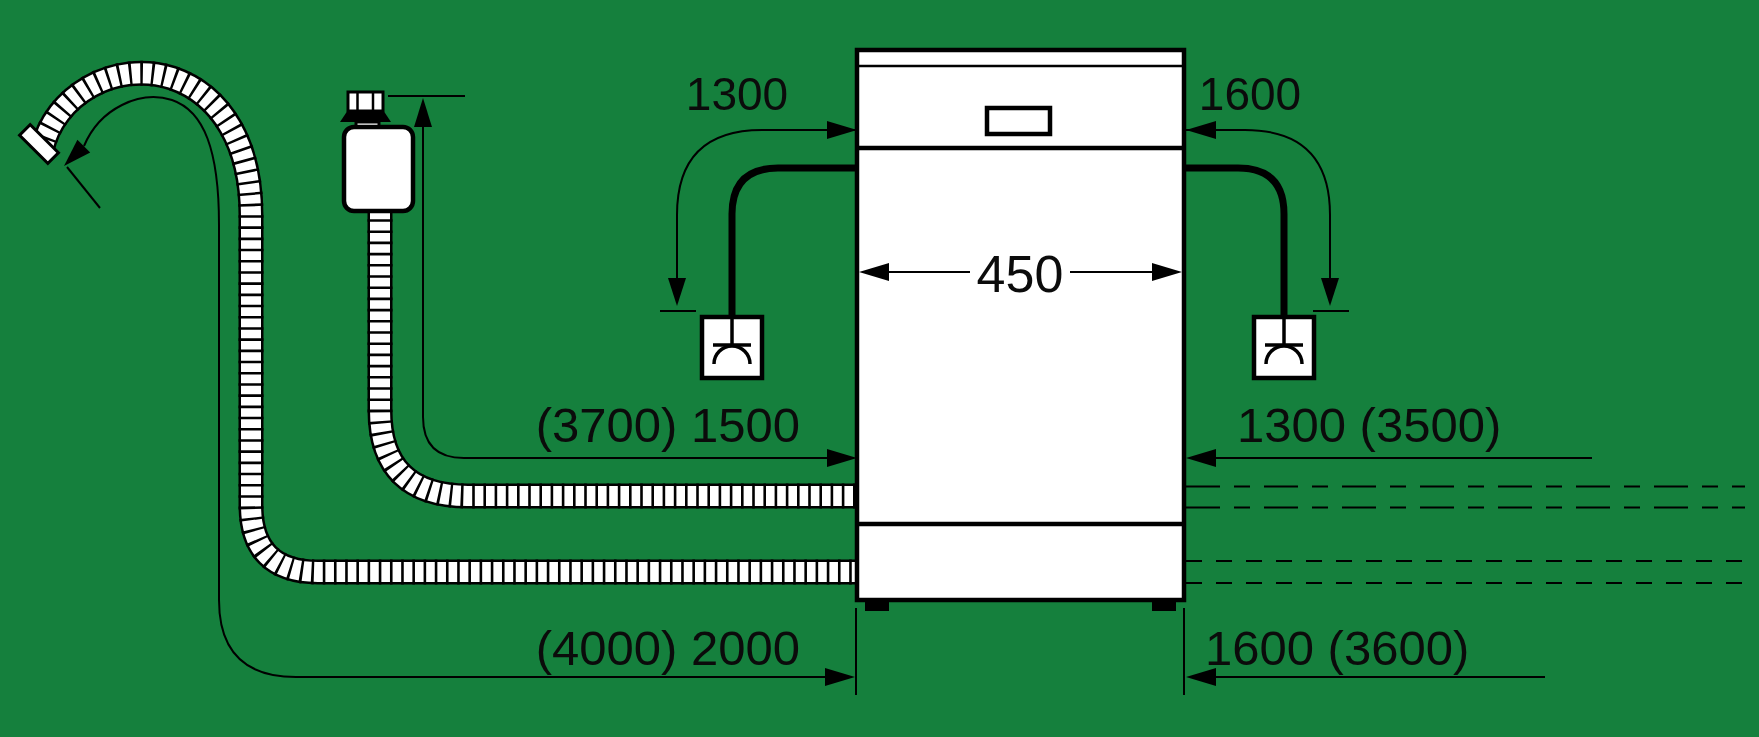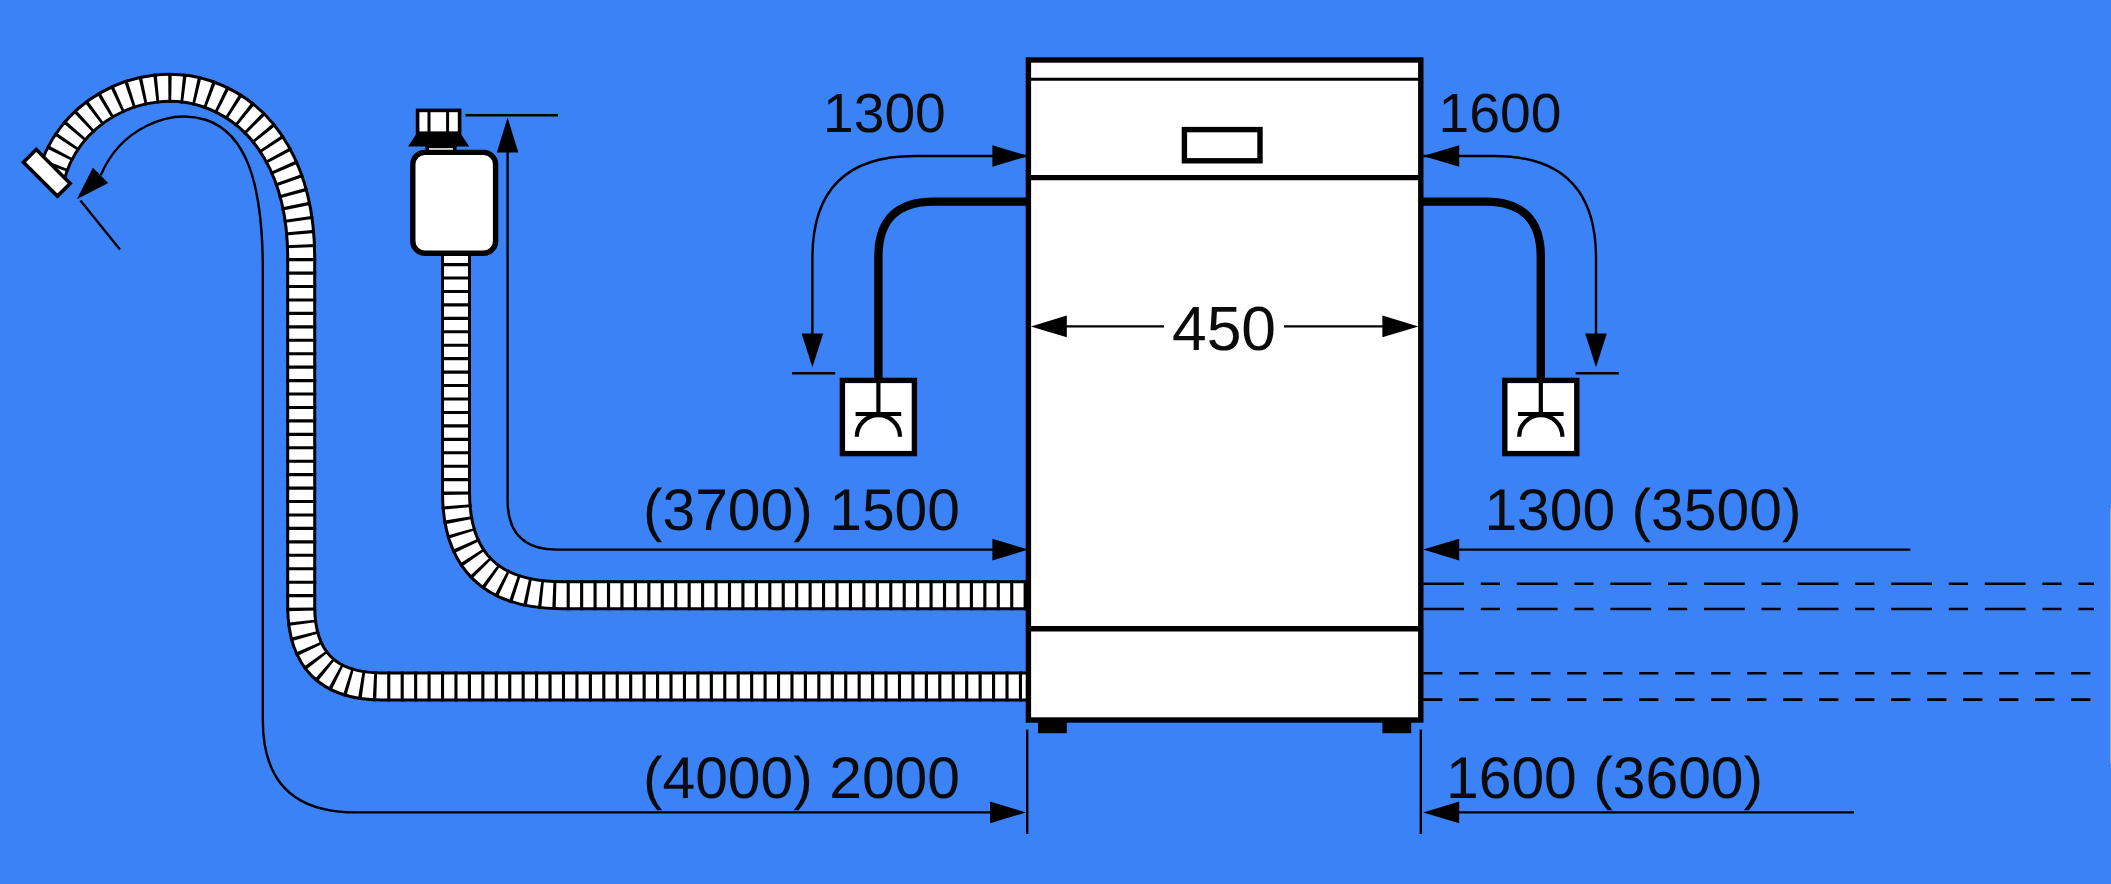--- a/index.html
+++ b/index.html
@@ -1,16 +1,16 @@
 <!DOCTYPE html>
 <html><head>
 <meta charset="utf-8">
 <style>
   html,body{margin:0;padding:0;background:#ffffff;}
-  .stage{width:1759px;height:737px;background:#3b82f6;position:relative;overflow:hidden;}
+  .stage{width:1759px;height:737px;background:#15803d;position:relative;overflow:hidden;}
   svg{display:block;}
   text{font-family:"Liberation Sans","DejaVu Sans",sans-serif;fill:#0b0b0b;}
   .dimtxt{font-size:49px;}
   .dimtxt-sm{font-size:46px;}
   .dimtxt-lg{font-size:52px;}
 </style>
 </head>
 <body>
 
 <div class="stage">

